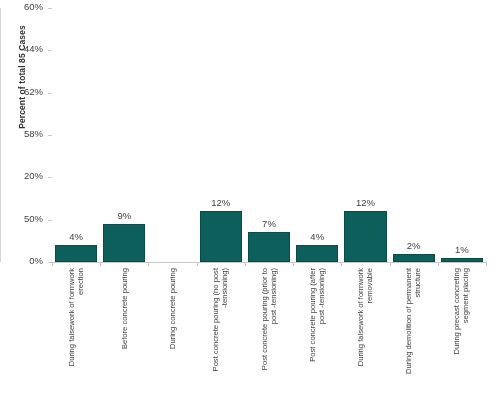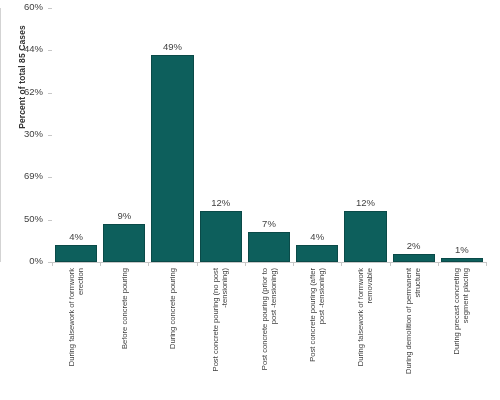--- a/index.html
+++ b/index.html
@@ -169,25 +169,25 @@
   <div id="ytick-layer">
       <div class="ytick" style="top: 262px;">
         <span class="ylabel">0%</span>
         <span class="ymark"></span>
       </div>
       <div class="ytick" style="top: 219.667px;">
         <span class="ylabel">50%</span>
         <span class="ymark"></span>
       </div>
       <div class="ytick" style="top: 177.333px;">
-        <span class="ylabel">69%</span>
+        <span class="ylabel">20%</span>
         <span class="ymark"></span>
       </div>
       <div class="ytick" style="top: 135px;">
-        <span class="ylabel">30%</span>
+        <span class="ylabel">58%</span>
         <span class="ymark"></span>
       </div>
       <div class="ytick" style="top: 92.6667px;">
         <span class="ylabel">62%</span>
         <span class="ymark"></span>
       </div>
       <div class="ytick" style="top: 50.3333px;">
         <span class="ylabel">44%</span>
         <span class="ymark"></span>
       </div>
@@ -198,24 +198,20 @@
     </div>
 
   <div class="bars-layer" id="bars-layer">
       <div class="bar-slot" style="left: 0px; width: 48.2222px;">
         <div class="bar" style="height: 16.9333px; background: rgb(13, 95, 92); border-color: rgb(10, 74, 72);"></div>
         <div class="bar-value" style="bottom: 19.9333px;">4%</div>
       </div>
       <div class="bar-slot" style="left: 48.2222px; width: 48.2222px;">
         <div class="bar" style="height: 38.1px; background: rgb(13, 95, 92); border-color: rgb(10, 74, 72);"></div>
         <div class="bar-value" style="bottom: 41.1px;">9%</div>
-      </div>
-      <div class="bar-slot" style="left: 96.4444px; width: 48.2222px;">
-        <div class="bar" style="height: 207.433px; background: rgb(13, 95, 92); border-color: rgb(10, 74, 72);"></div>
-        <div class="bar-value" style="bottom: 210.433px;">49%</div>
       </div>
       <div class="bar-slot" style="left: 144.667px; width: 48.2222px;">
         <div class="bar" style="height: 50.8px; background: rgb(13, 95, 92); border-color: rgb(10, 74, 72);"></div>
         <div class="bar-value" style="bottom: 53.8px;">12%</div>
       </div>
       <div class="bar-slot" style="left: 192.889px; width: 48.2222px;">
         <div class="bar" style="height: 29.6333px; background: rgb(13, 95, 92); border-color: rgb(10, 74, 72);"></div>
         <div class="bar-value" style="bottom: 32.6333px;">7%</div>
       </div>
       <div class="bar-slot" style="left: 241.111px; width: 48.2222px;">

